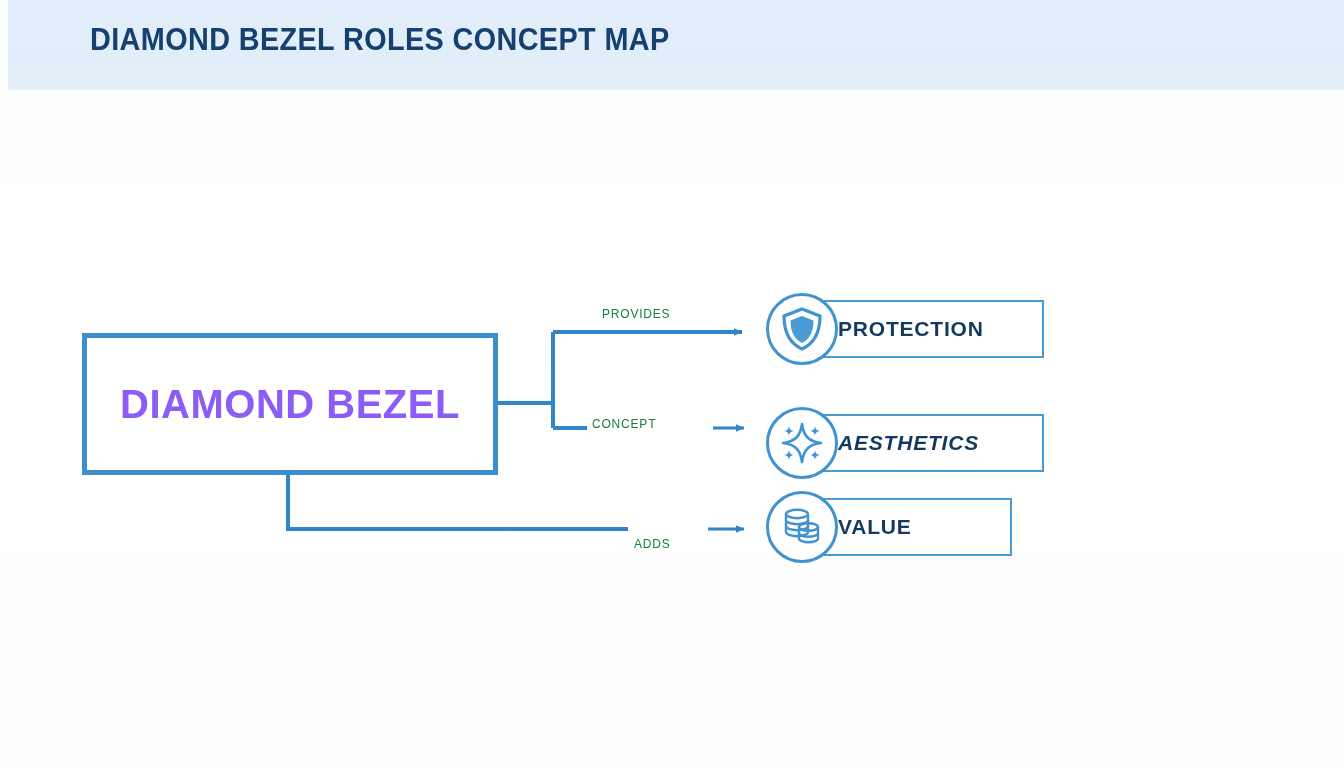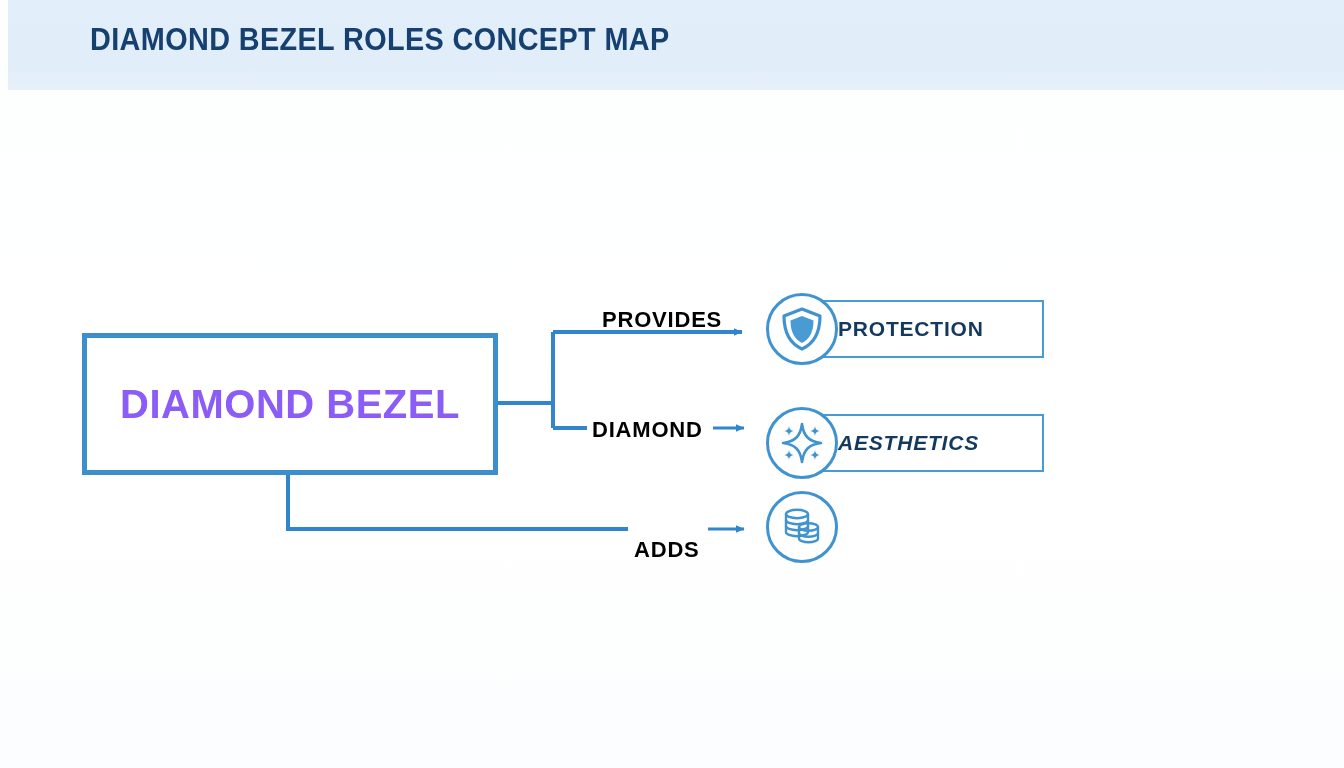--- a/index.html
+++ b/index.html
@@ -72,23 +72,23 @@
     font-size: 40px;
     font-weight: bold;
     color: #8b5cf6;
     letter-spacing: 0.5px;
     white-space: nowrap;
   }
 
   
   .edge-label {
     position: absolute;
-    font-size: 22px;
-    font-weight: bold;
-    color: #000000;
+    font-size: 12px;
+    font-weight: normal;
+    color: #15803d;
     letter-spacing: 0.8px;
     white-space: nowrap;
   }
   #edge-label-0 { left: 602px; top: 217px; }   
   #edge-label-1 { left: 592px; top: 327px; }   
   #edge-label-2 { left: 634px; top: 447px; }   
 
   
   .leaf-node {
     position: absolute;
@@ -160,21 +160,21 @@
 
     <path d="M288,385 L288,439 L628,439" stroke="#3185cc" stroke-width="4" fill="none"></path>
     <path d="M708,439 L744,439" stroke="#3185cc" stroke-width="3" fill="none" marker-end="url(#arrowhead)"></path>
   </svg>
 
   <div id="central-node">
     <div id="central-node-label">DIAMOND BEZEL</div>
   </div>
 
   <div class="edge-label" id="edge-label-0">PROVIDES</div>
-  <div class="edge-label" id="edge-label-1">DIAMOND</div>
+  <div class="edge-label" id="edge-label-1">CONCEPT</div>
   <div class="edge-label" id="edge-label-2">ADDS</div>
 
   <div class="leaf-node" id="leaf-node-0">
     <div class="leaf-box">
       <span class="leaf-label">PROTECTION</span>
     </div>
     <div class="leaf-circle">
       <svg width="44" height="46" viewBox="0 0 44 46">
         <path d="M22,3 L40,10 C40,28 33,38 22,43 C11,38 4,28 4,10 Z" fill="none" stroke="#3f93d0" stroke-width="3.2" stroke-linejoin="round"></path>
         <path d="M22,10 L33.5,14.6 C33.5,27 29,33.5 22,37 C15,33.5 10.5,27 10.5,14.6 Z" fill="#4a9bd4" stroke="none"></path>
@@ -191,20 +191,23 @@
         <path d="M23,4 C24.6,16.2 29.8,21.4 42,23 C29.8,24.6 24.6,29.8 23,42 C21.4,29.8 16.2,24.6 4,23 C16.2,21.4 21.4,16.2 23,4 Z" fill="none" stroke="#3f93d0" stroke-width="2.6" stroke-linejoin="round"></path>
         <path d="M10,6 C10.6,9.4 11.6,10.4 15,11 C11.6,11.6 10.6,12.6 10,16 C9.4,12.6 8.4,11.6 5,11 C8.4,10.4 9.4,9.4 10,6 Z" fill="#3f93d0"></path>
         <path d="M36,6 C36.6,9.4 37.6,10.4 41,11 C37.6,11.6 36.6,12.6 36,16 C35.4,12.6 34.4,11.6 31,11 C34.4,10.4 35.4,9.4 36,6 Z" fill="#3f93d0"></path>
         <path d="M10,30 C10.6,33.4 11.6,34.4 15,35 C11.6,35.6 10.6,36.6 10,40 C9.4,36.6 8.4,35.6 5,35 C8.4,34.4 9.4,33.4 10,30 Z" fill="#3f93d0"></path>
         <path d="M36,30 C36.6,33.4 37.6,34.4 41,35 C37.6,35.6 36.6,36.6 36,40 C35.4,36.6 34.4,35.6 31,35 C34.4,34.4 35.4,33.4 36,30 Z" fill="#3f93d0"></path>
       </svg>
     </div>
   </div>
 
   <div class="leaf-node" id="leaf-node-2">
+    <div class="leaf-box">
+      <span class="leaf-label">VALUE</span>
+    </div>
     <div class="leaf-circle">
       <svg width="44" height="44" viewBox="0 0 44 44">
         <g fill="none" stroke="#3f93d0" stroke-width="2.4">
 
           <ellipse cx="17" cy="9" rx="11" ry="4.2"></ellipse>
           <path d="M6,9 L6,27 C6,29.3 10.9,31.2 17,31.2 C23.1,31.2 28,29.3 28,27 L28,9"></path>
           <path d="M6,15 C6,17.3 10.9,19.2 17,19.2 C23.1,19.2 28,17.3 28,15"></path>
           <path d="M6,21 C6,23.3 10.9,25.2 17,25.2 C23.1,25.2 28,23.3 28,21"></path>
 
           <ellipse cx="28.5" cy="22" rx="9.5" ry="3.8"></ellipse>

